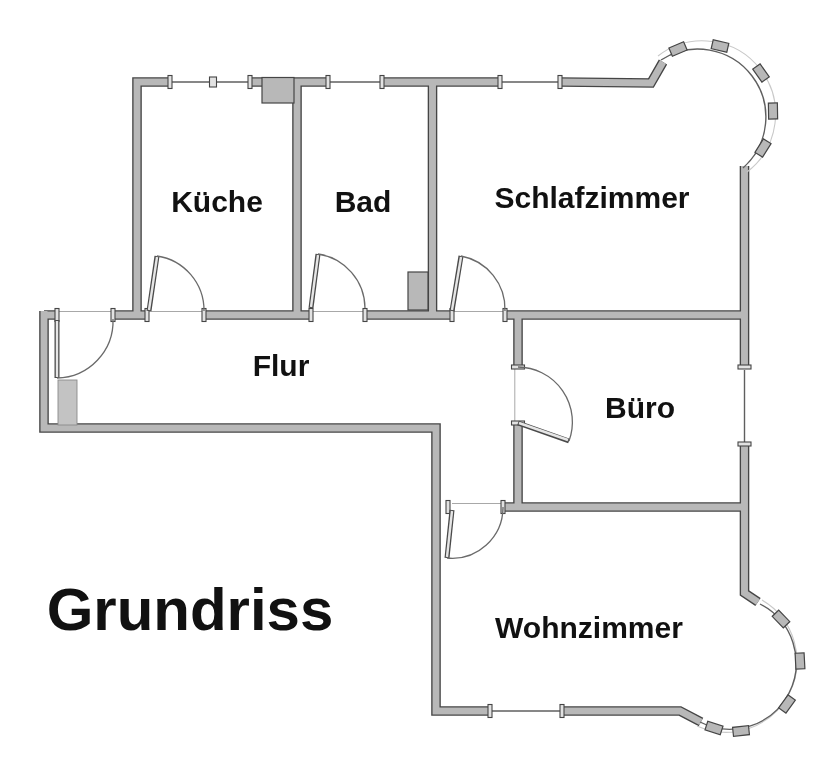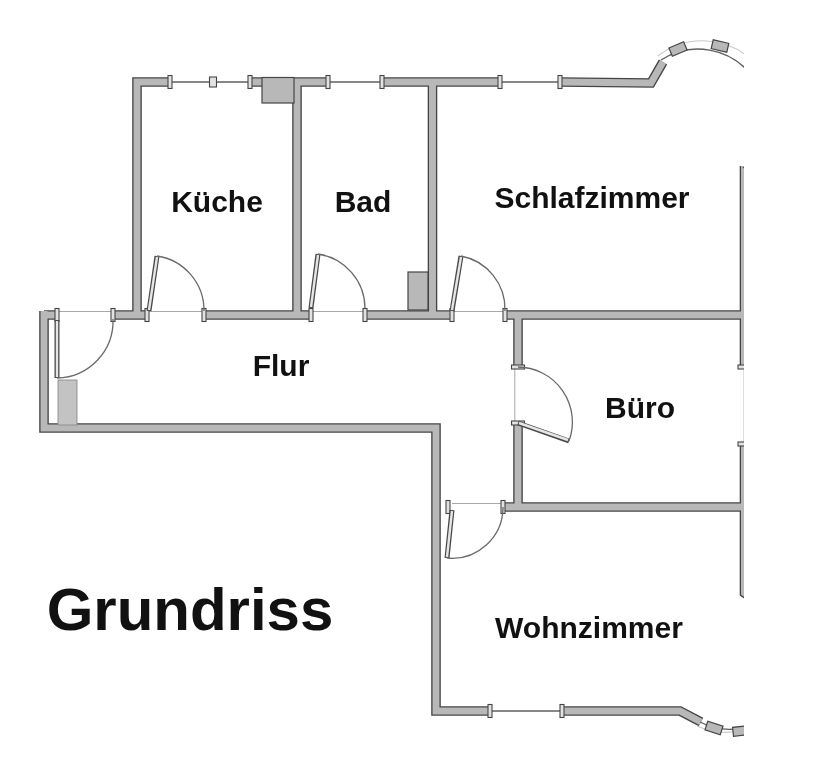--- a/index.html
+++ b/index.html
@@ -3,21 +3,21 @@
 <meta charset="utf-8">
 <style>
   :root{
     --background:#ffffff;
     --wall-fill:#b8b8b8;
     --wall-outline:#454545;
     --thin-line:#5f5f5f;
     --label-text:#111111;
   }
   html,body{margin:0;padding:0;background:#fff;}
-  .stage{width:744px;height:770px;position:relative;background:var(--background);overflow:hidden;}
+  .stage{width:834px;height:770px;position:relative;background:var(--background);overflow:hidden;}
   svg{display:block;}
   .wd{stroke:var(--wall-outline);stroke-width:9.6;fill:none;stroke-linecap:butt;stroke-linejoin:miter;}
   .wg{stroke:var(--wall-fill);stroke-width:6.9;fill:none;stroke-linecap:butt;stroke-linejoin:miter;}
   .thin{stroke:var(--thin-line);stroke-width:1.4;fill:none;}
   .thin2{stroke:#c9c9c9;stroke-width:1.1;fill:none;}
   .hdr{stroke:#a8a8a8;stroke-width:1;fill:none;}
   .cap{fill:#e2e2e2;stroke:var(--wall-outline);stroke-width:1.1;}
   .blk{fill:var(--wall-fill);stroke:var(--wall-outline);stroke-width:1.2;}
   .leafd{stroke:#4a4a4a;stroke-width:5;stroke-linecap:butt;}
   .leafl{stroke:#e6e6e6;stroke-width:2.4;stroke-linecap:butt;}

